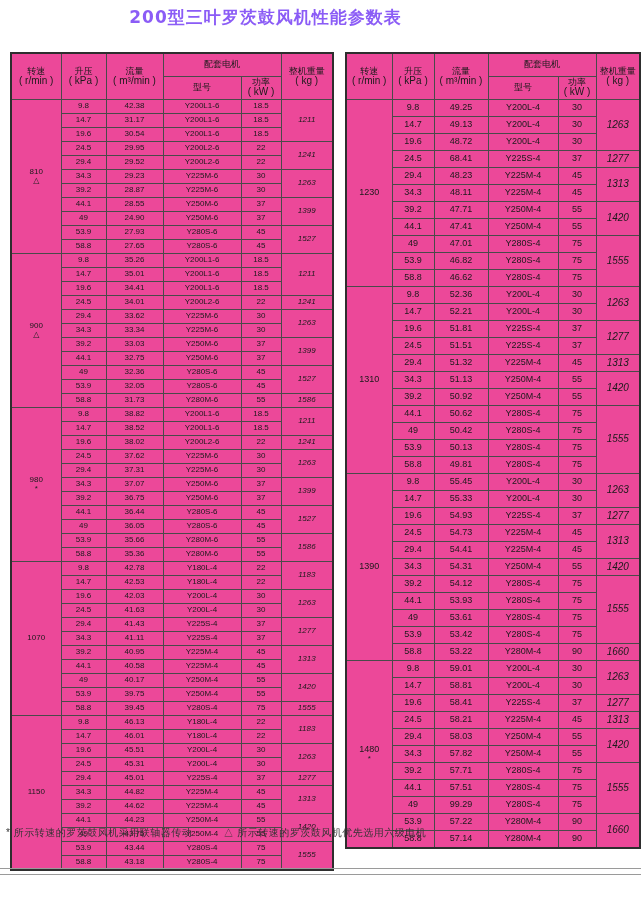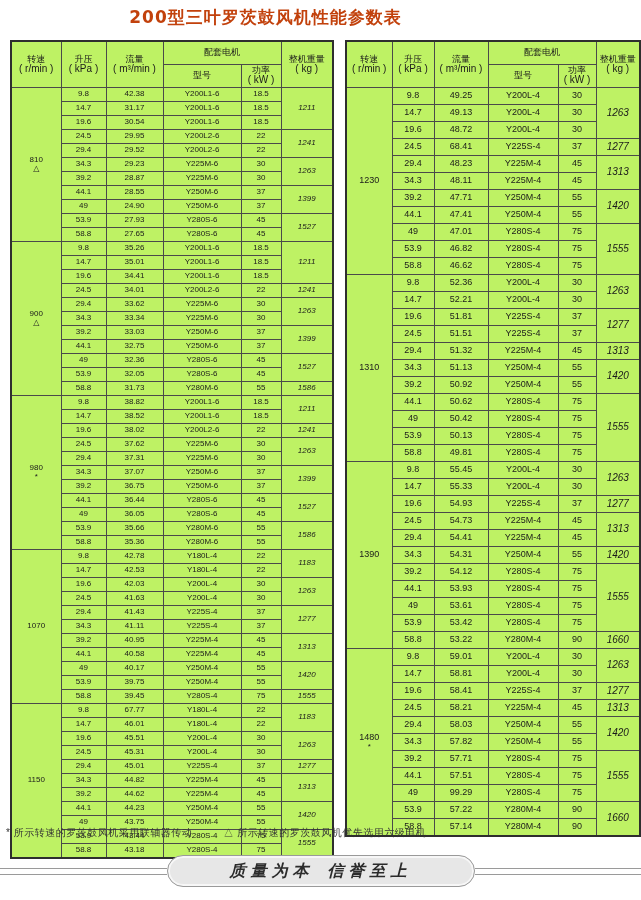--- a/index.html
+++ b/index.html
@@ -6,26 +6,26 @@
   body{
     width:641px;height:900px;position:relative;
     background:#ffffff;
     font-family:"Liberation Sans", sans-serif;
     color:#1a1a1a;
     overflow:hidden;
   }
   .page-title{
     position:absolute;top:6px;left:0;width:531px;
     text-align:center;font-family:"DejaVu Sans", sans-serif;
-    font-size:17px;font-weight:bold;letter-spacing:1px;color:#c2410c;
+    font-size:17px;font-weight:bold;letter-spacing:1px;color:#8b5cf6;
   }
   table{
     border-collapse:collapse;table-layout:fixed;
-    position:absolute;top:40px;
-    background:#bef264;
+    position:absolute;top:52px;
+    background:#ec4899;
   }
   #table-left{left:10px;width:322px;}
   #table-right{left:345px;width:294px;}
   th,td{
     border:1px solid #4a4a4a;
     text-align:center;vertical-align:middle;
     padding:0;line-height:1.05;
     color:#1a1a1a;
     overflow:hidden;white-space:nowrap;
   }
@@ -407,21 +407,21 @@
         <td>39.45</td>
         <td>Y280S-4</td>
         <td>75</td>
         <td rowspan="1" class="weight">1555</td>
       </tr>
       <tr class="sec-start">
         <td rowspan="11" class="speed">
           <div>1150</div>
         </td>
         <td>9.8</td>
-        <td>67.77</td>
+        <td>46.13</td>
         <td>Y180L-4</td>
         <td>22</td>
         <td rowspan="2" class="weight">1183</td>
       </tr>
       <tr>
         <td>14.7</td>
         <td>46.01</td>
         <td>Y180L-4</td>
         <td>22</td>
       </tr>
@@ -827,19 +827,14 @@
     </tbody>
 </table>
 
 <div class="footnotes">
   <span class="fn">* 所示转速的罗茨鼓风机采用联轴器传动</span>
   <span class="fn">△ 所示转速的罗茨鼓风机优先选用六级电机</span>
 </div>
 
 <div class="banner">
   <div class="banner-line"></div>
-  <div class="banner-pill">
-    <span>质量为本</span>
-    <span class="gap"></span>
-    <span>信誉至上</span>
-  </div>
   <div class="banner-line"></div>
 </div>
 
 </body></html>

